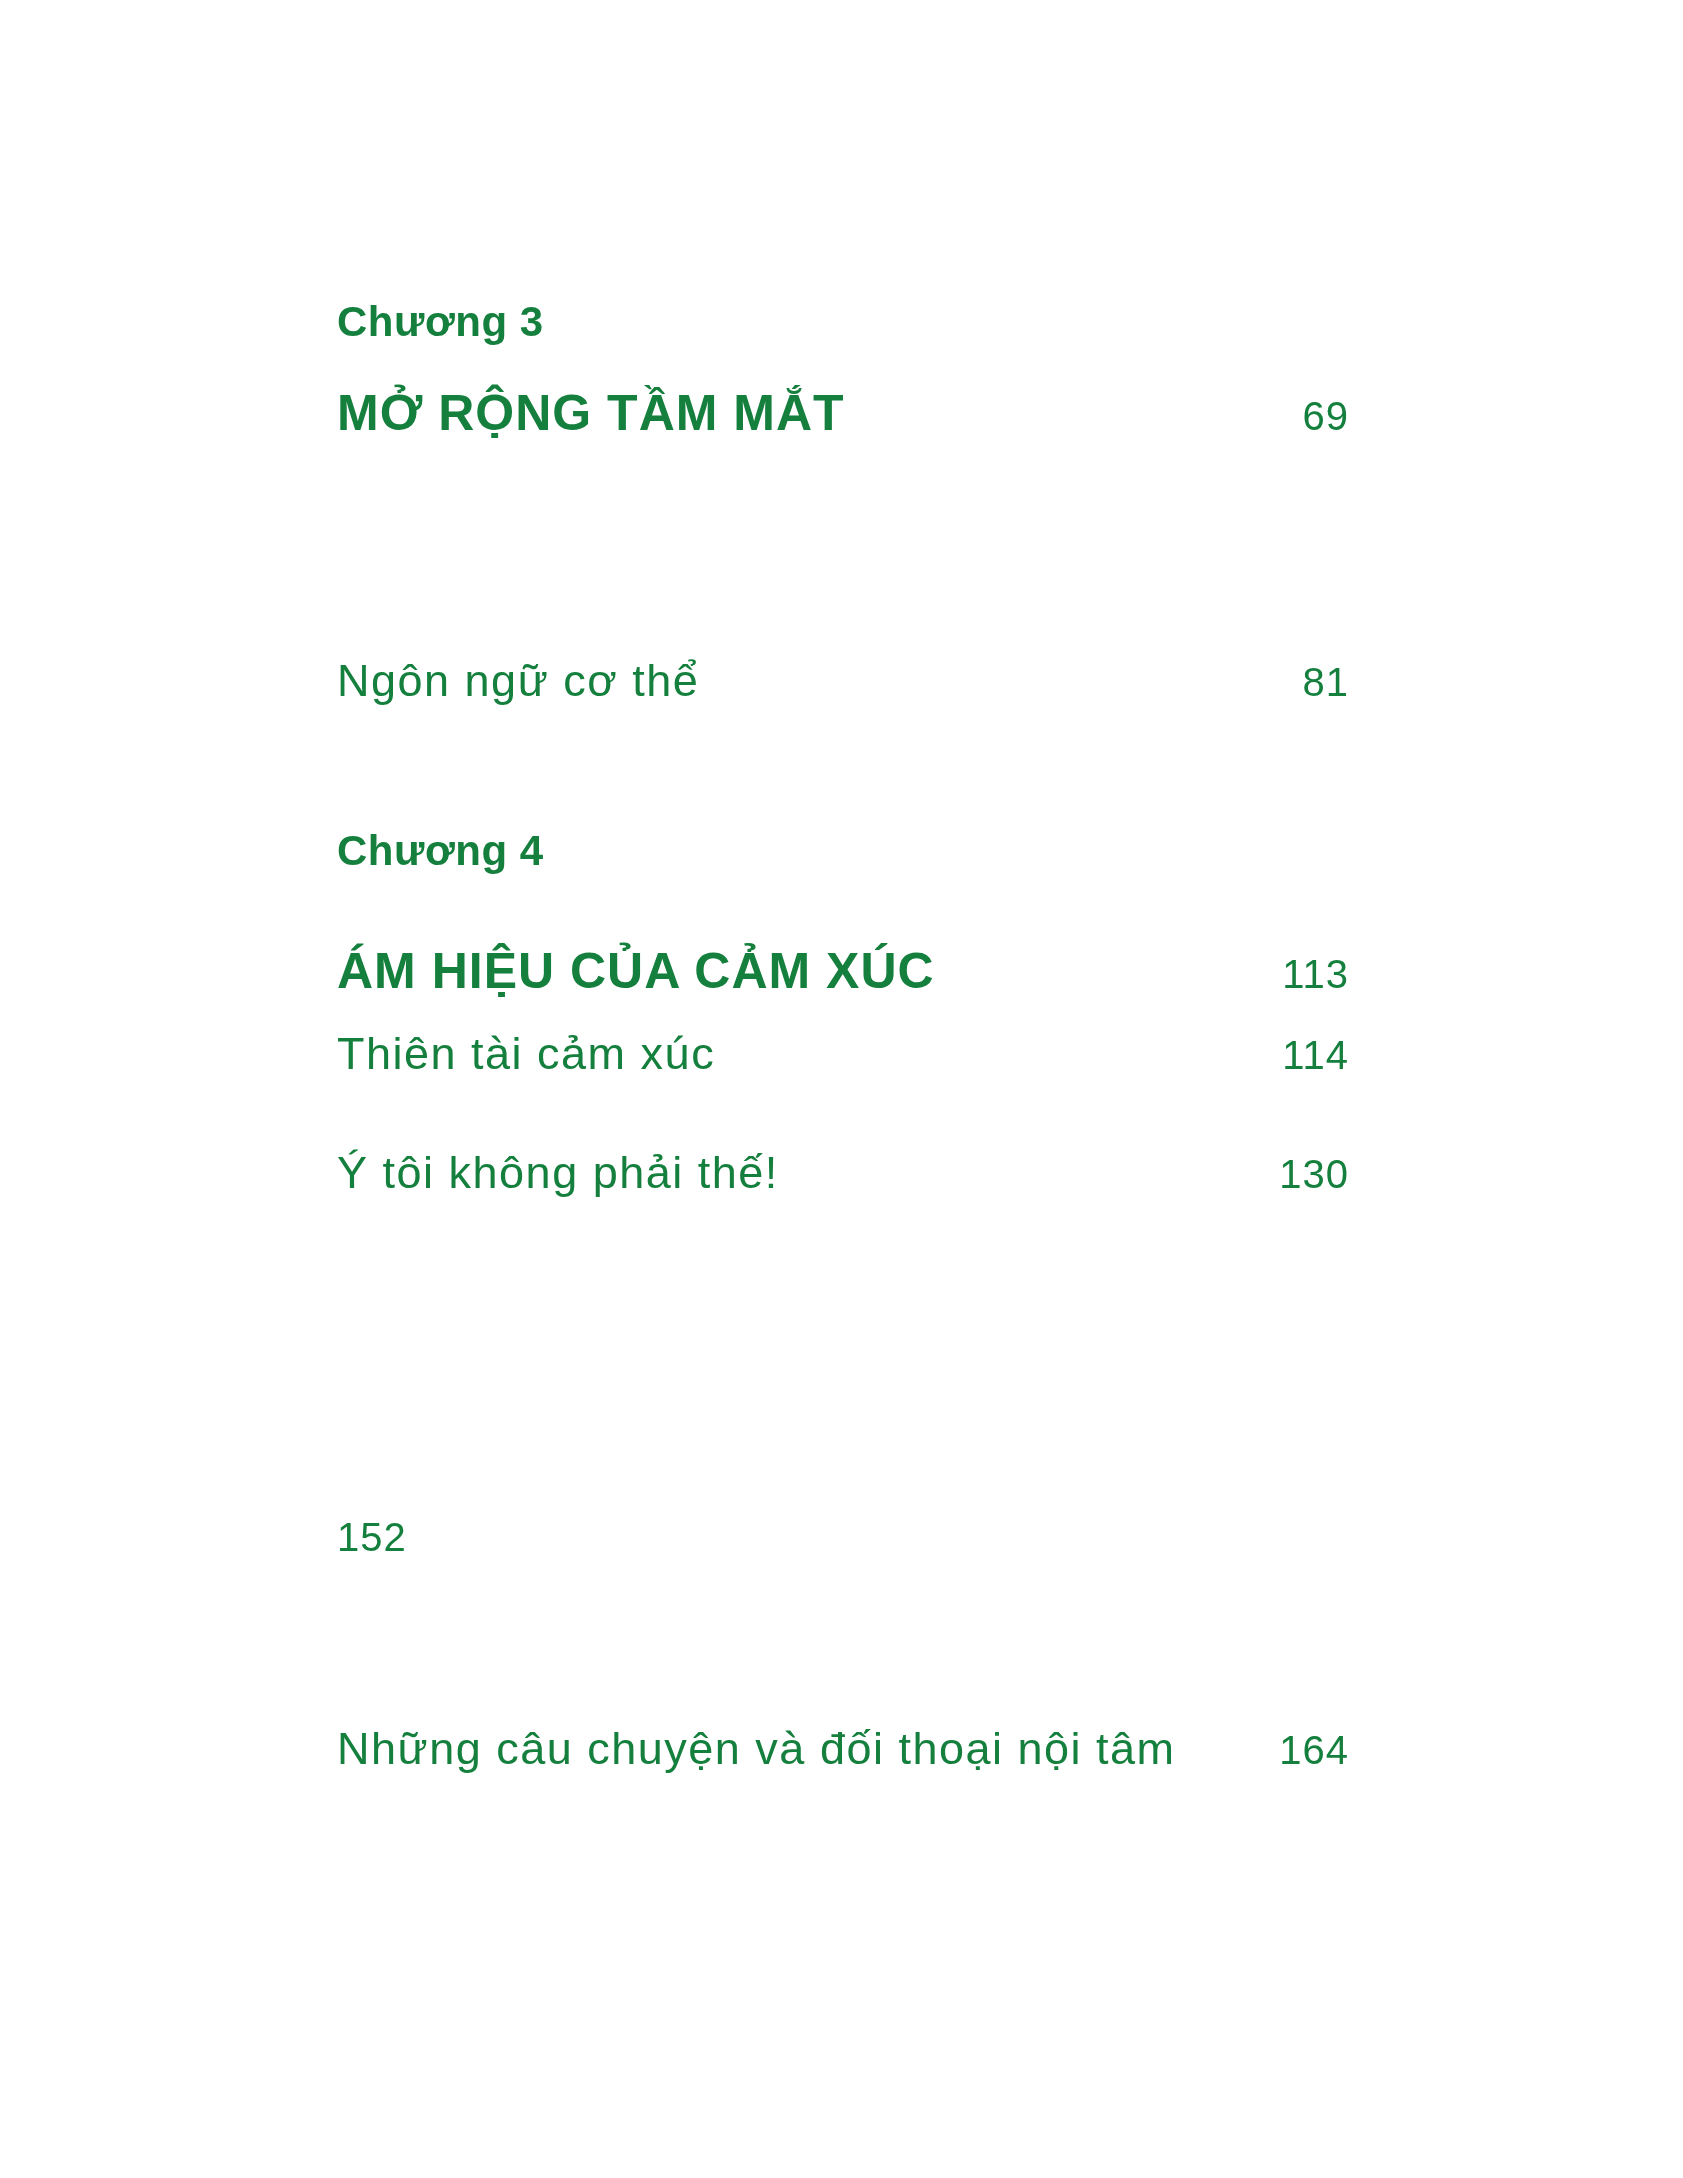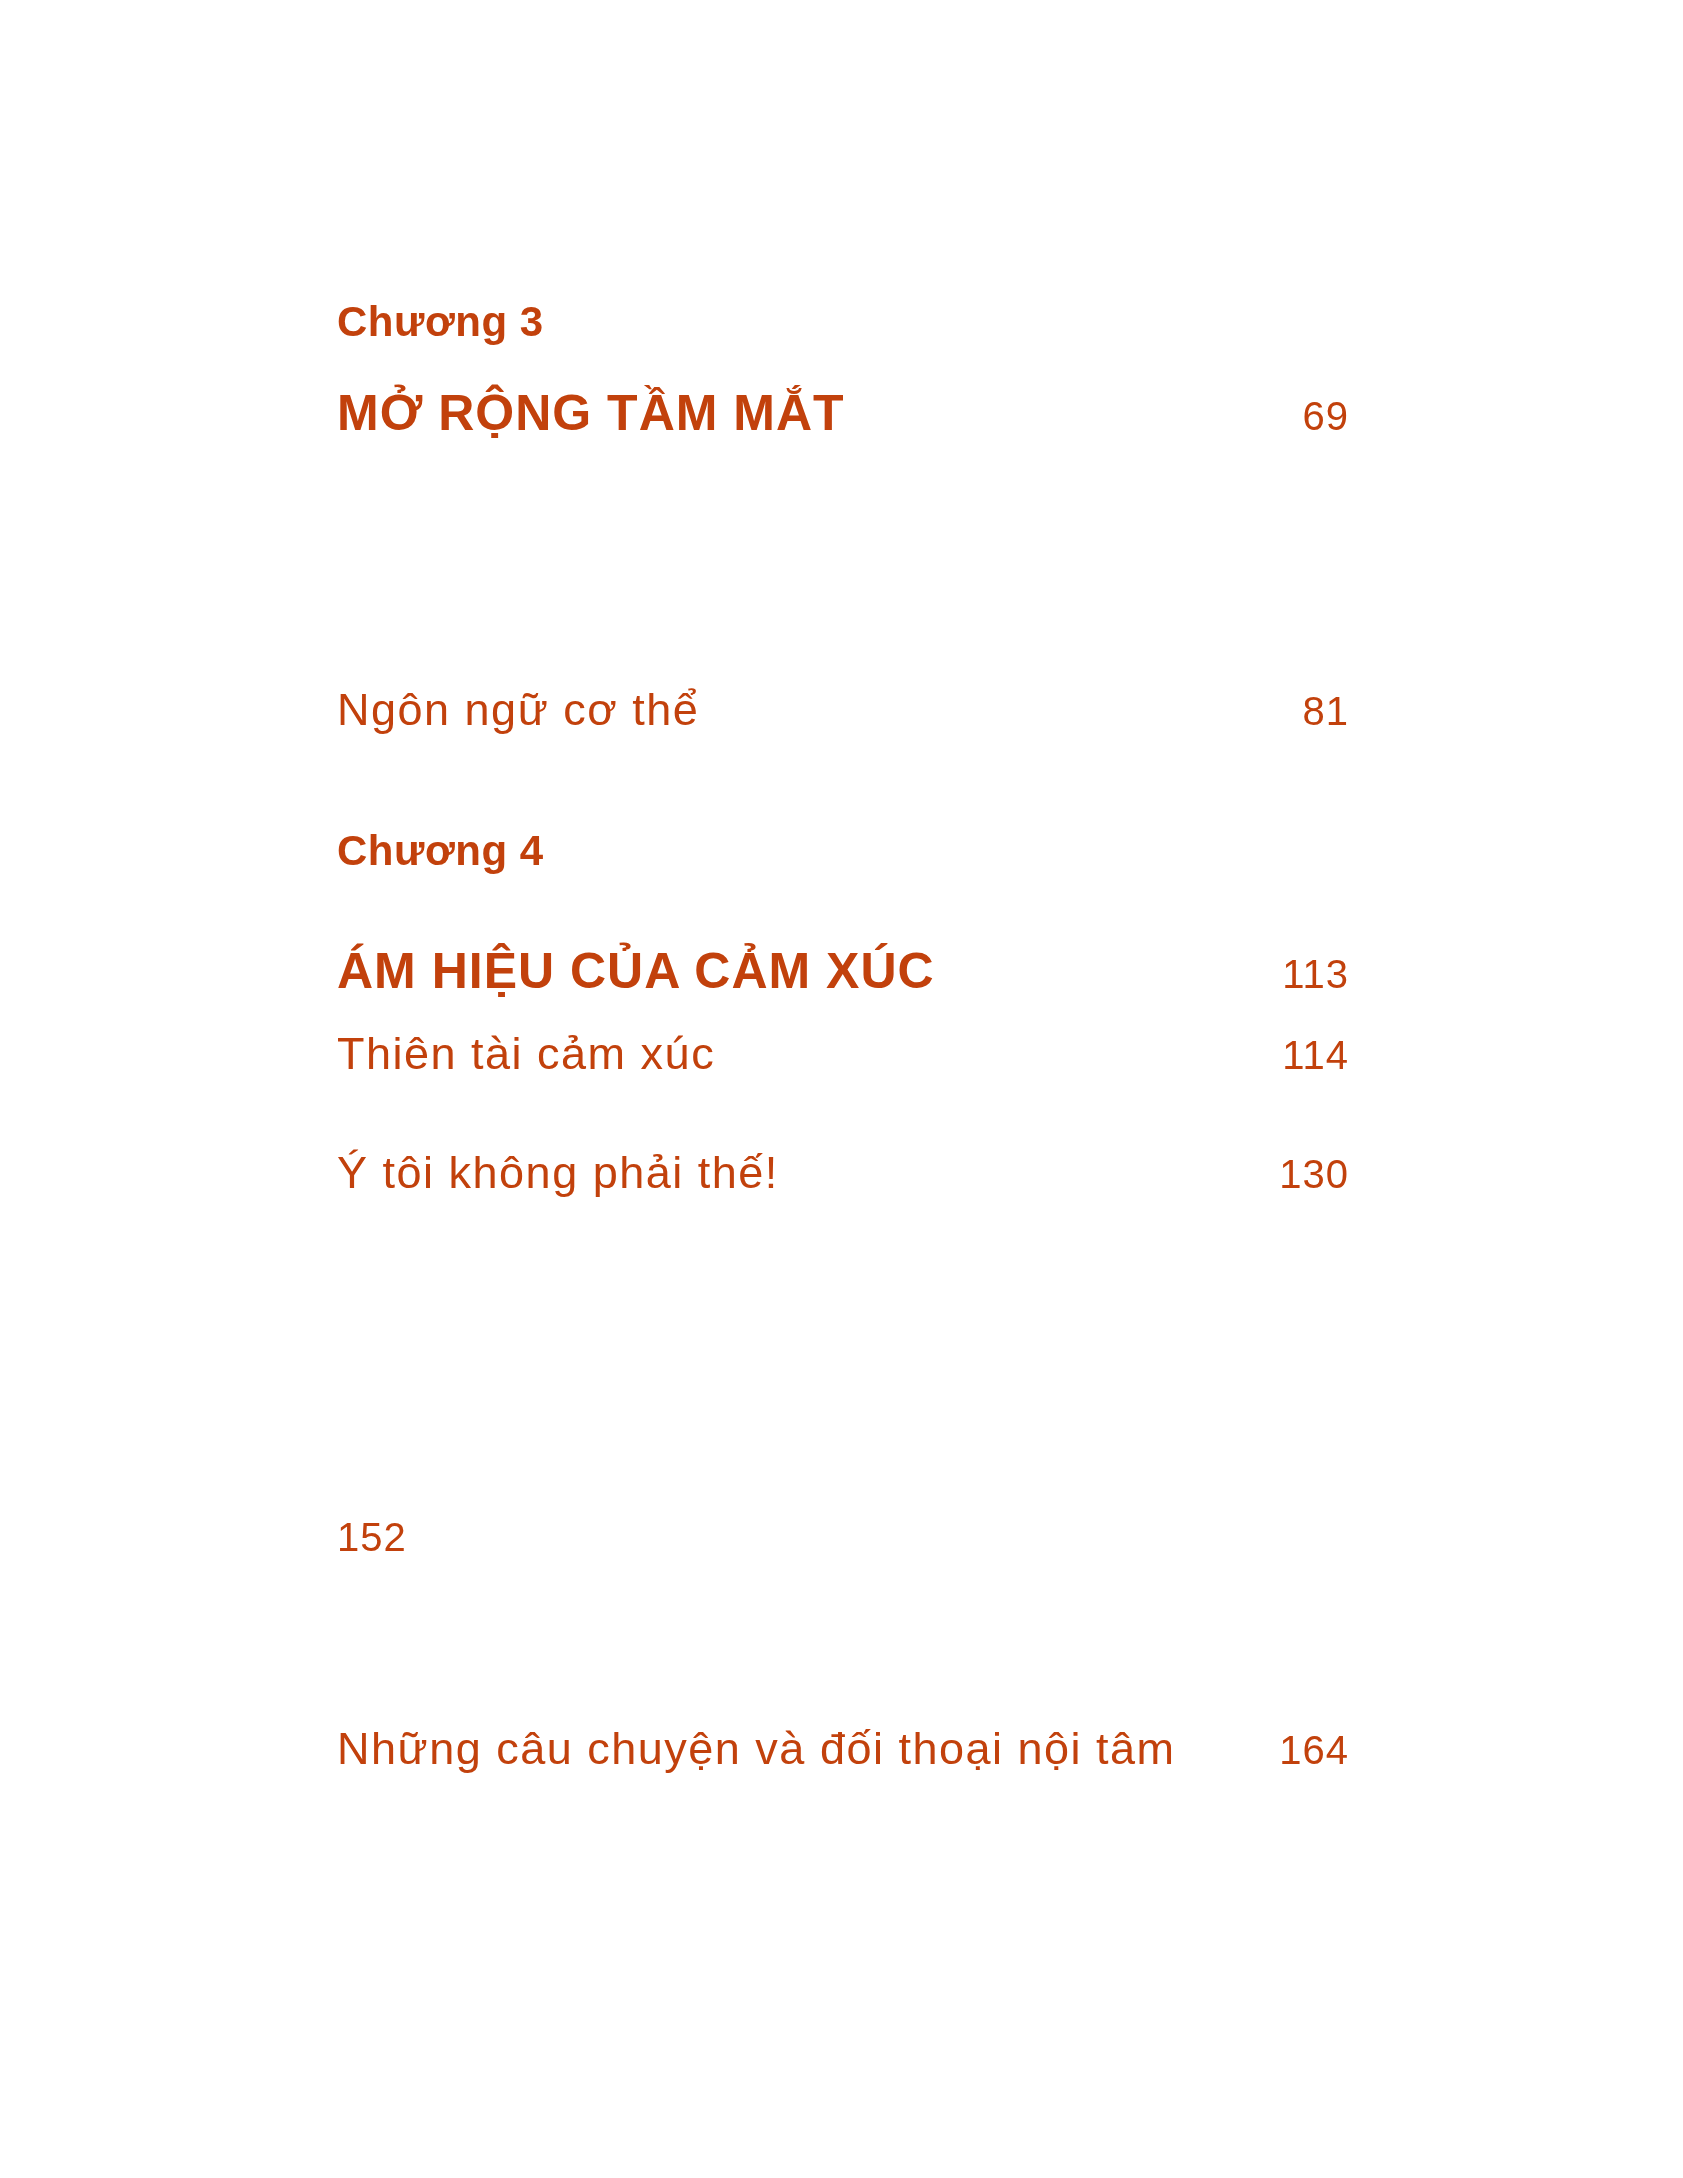--- a/index.html
+++ b/index.html
@@ -6,21 +6,21 @@
     margin: 0;
     padding: 0;
     background: #ffffff;
   }
   .page {
     position: relative;
     width: 1683px;
     height: 2178px;
     background: #ffffff;
     font-family: "Liberation Sans", sans-serif;
-    color: #c2410c;
+    color: #15803d;
     overflow: hidden;
   }
   .row {
     position: absolute;
     left: 337px;
     width: 1012px;
     display: flex;
     justify-content: space-between;
     align-items: baseline;
   }
@@ -55,21 +55,21 @@
   .wrap-lines {
     line-height: 71px;
   }
   .wrap-lines span { display: block; }
   .bottom-align .page-num { line-height: 71px; }
 
   
   #r-ch3-label   { top: 297px; }
   #r-ch3-title   { top: 384px; }
   #r-ch3-e0      { top: 519px; }
-  #r-ch3-e1      { top: 684px; }
+  #r-ch3-e1      { top: 655px; }
   #r-ch4-label   { top: 826px; }
   #r-ch4-title   { top: 914px; margin-top: 28px; }
   #r-ch4-e0      { top: 1028px; }
   #r-ch4-e1      { top: 1147px; }
   #r-ch5-label   { top: 1304px; }
   #r-ch5-title   { top: 1384px; }
   #r-ch5-e0      { top: 1502px; }
   #r-ch5-e1      { top: 1723px; }
 </style>
 </head>

